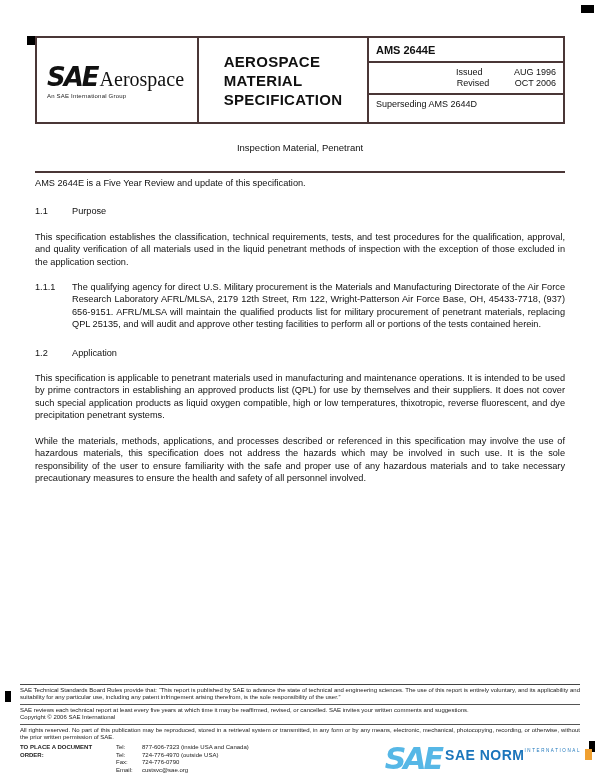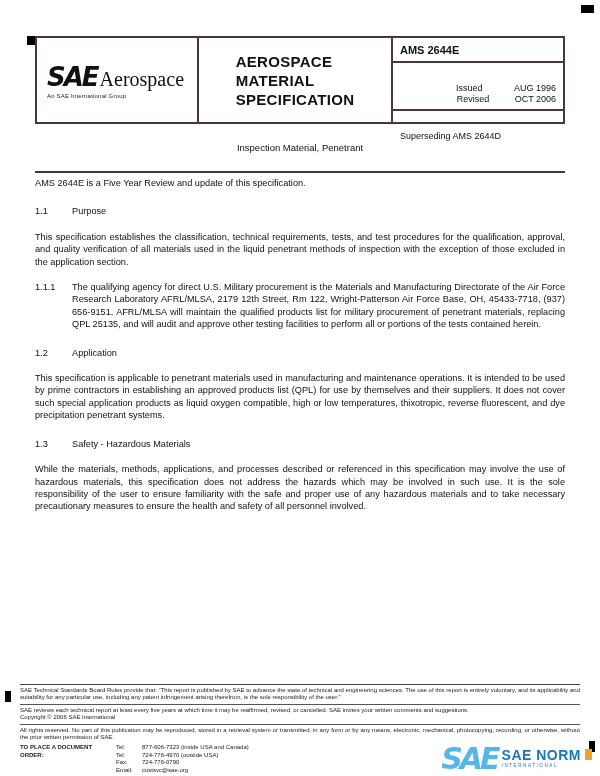--- a/index.html
+++ b/index.html
@@ -20,21 +20,21 @@
   .hdr { display:flex; border:2px solid #4a3636; height:88px; background:#fff; }
   .hdr-logo { width:162px; border-right:2px solid #4a3636; padding:8px 6px 6px 10px;
               display:flex; flex-direction:column; justify-content:center; }
   .logo-row { display:flex; align-items:baseline; gap:2px; }
   .logo-sae { font-family:"DejaVu Sans", sans-serif; font-weight:bold; font-style:italic;
               font-size:26px; letter-spacing:-2px; line-height:26px; }
   .logo-aero { font-family:"Liberation Serif", serif; font-size:20px; line-height:22px; }
   .logo-tag { font-size:6px; margin-top:3px; letter-spacing:0.2px; color:#222; }
   .hdr-title { flex:1; display:flex; align-items:center; }
   .hdr-title-inner { margin:0 auto; font-weight:bold; font-size:15px; line-height:19px; letter-spacing:0.3px; }
-  .hdr-right { width:172px; border-left:2px solid #4a3636; display:flex; flex-direction:column; font-size:9px;gap:16px; }
+  .hdr-right { width:196px; border-left:2px solid #4a3636; display:flex; flex-direction:column; font-size:9px; }
   .hdr-doc { font-weight:bold; font-size:11px; padding:6px 7px 5px; border-bottom:2px solid #4a3636; }
   .hdr-dates { padding:4px 7px; border-bottom:2px solid #4a3636; }
   .date-row { display:flex; line-height:11px;justify-content:flex-end; }
   .date-row .lbl { width:58px; }
   .hdr-super { padding:4px 7px; flex:1; }
 
   .subtitle-row { border-bottom:2px solid #4a3636; text-align:center; font-size:9.5px; padding:18px 0; }
 
   
   .body { margin-top:4px; font-size:9.2px; line-height:12.4px; }
@@ -55,21 +55,21 @@
   .order { display:flex; margin-top:3px; }
   .order-label { width:96px; font-weight:bold; }
   .ol-row { display:flex; }
   .ol-lbl { width:26px; }
   .link { color:#222; text-decoration:none; }
 
   
   .stamp { position:absolute; right:8px; bottom:3px; display:flex; align-items:flex-start; gap:4px; }
   .stamp-sae { color:#56b7e6; font-style:italic; font-weight:bold; font-size:30px;
                line-height:28px; letter-spacing:-3px; font-family:"DejaVu Sans", sans-serif; }
-  .stamp-right { display:flex; flex-direction:column; padding-top:3px; }
+  .stamp-right { display:flex; flex-direction:row; padding-top:3px; }
   .stamp-name { color:#1b75bb; font-weight:bold; font-size:14px; line-height:15px; letter-spacing:0.5px; }
   .stamp-sub { color:#1b75bb; font-size:4.5px; letter-spacing:1.6px; }
   .stamp-flag { width:7px; height:11px; background:#f0a030; margin-top:4px; }
 </style>
 </head>
 <body>
 
 <div class="page">
 
   <div class="regmark rm-tr"></div>
@@ -126,23 +126,20 @@
       <div class="hang">
         <span class="hang-num">1.1.1</span>
         <span class="hang-text">The qualifying agency for direct U.S. Military procurement is the Materials and Manufacturing Directorate of the Air Force Research Laboratory AFRL/MLSA, 2179 12th Street, Rm 122, Wright-Patterson Air Force Base, OH, 45433-7718, (937) 656-9151. AFRL/MLSA will maintain the qualified products list for military procurement of penetrant materials, replacing QPL 25135, and will audit and approve other testing facilities to perform all or portions of the tests contained herein.</span>
       </div>
 
       <div class="sec-head">
         <span class="sec-num">1.2</span><span>Application</span>
       </div>
       <p class="para">This specification is applicable to penetrant materials used in manufacturing and maintenance operations. It is intended to be used by prime contractors in establishing an approved products list (QPL) for use by themselves and their suppliers. It does not cover such special application products as liquid oxygen compatible, high or low temperatures, thixotropic, reverse fluorescent, and dye precipitation penetrant systems.</p>
 
-      <div class="sec-head">
-        <span class="sec-num">1.3</span><span>Safety - Hazardous Materials</span>
-      </div>
       <p class="para">While the materials, methods, applications, and processes described or referenced in this specification may involve the use of hazardous materials, this specification does not address the hazards which may be involved in such use. It is the sole responsibility of the user to ensure familiarity with the safe and proper use of any hazardous materials and to take necessary precautionary measures to ensure the health and safety of all personnel involved.</p>
     </div>
   </div>
 
   <div class="footer">
     <div class="f-rule-top"></div>
     <div class="f-para">SAE Technical Standards Board Rules provide that: “This report is published by SAE to advance the state of technical and engineering sciences. The use of this report is entirely voluntary, and its applicability and suitability for any particular use, including any patent infringement arising therefrom, is the sole responsibility of the user.”</div>
     <div class="f-rule"></div>
     <div class="f-para">SAE reviews each technical report at least every five years at which time it may be reaffirmed, revised, or cancelled. SAE invites your written comments and suggestions.</div>
     <div>Copyright © 2006 SAE International</div>

